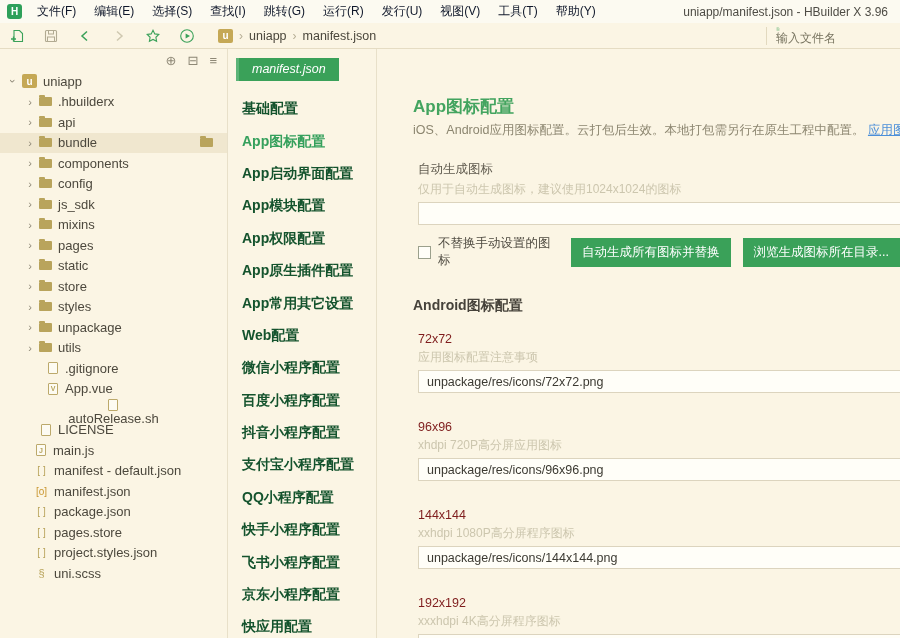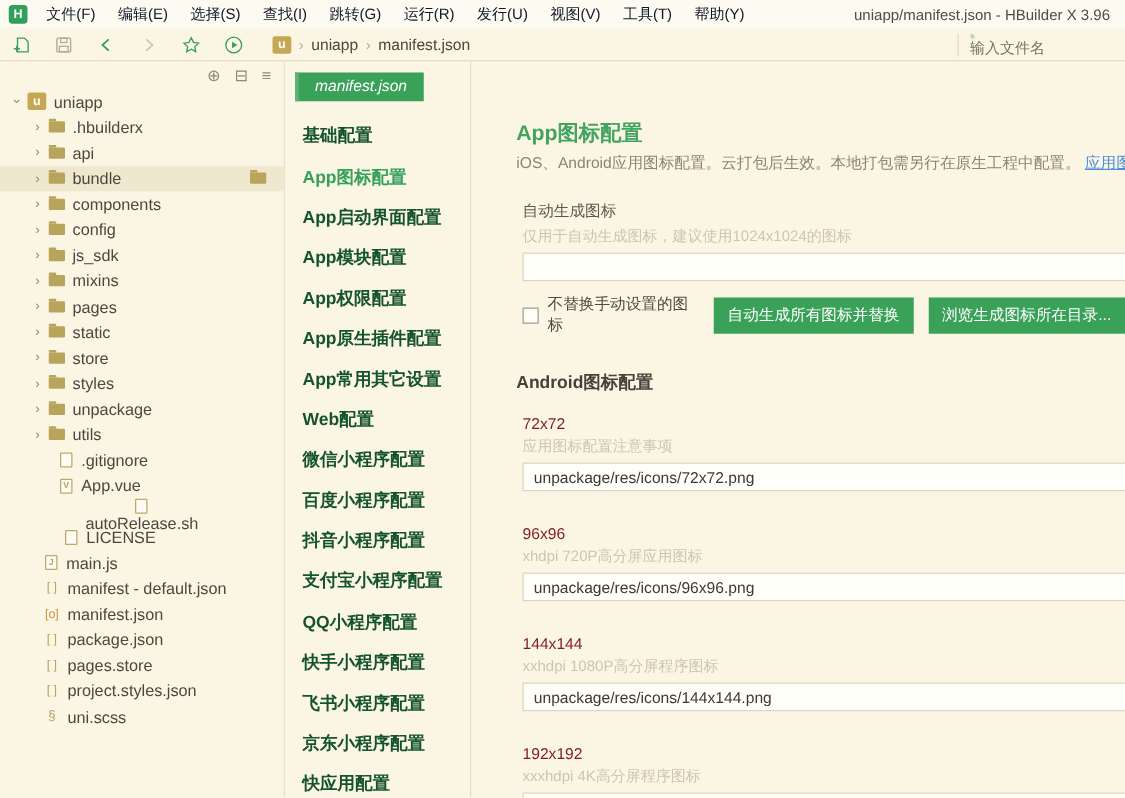--- a/index.html
+++ b/index.html
@@ -243,21 +243,21 @@
           <div class="tree-row child" style="padding-left: 12px;">
             <span class="file-ind" style="width: 31px;"></span>
             <span class="file-ico box">V</span>
             <span class="tree-label">App.vue</span>
           </div>
           <div class="tree-row child" style="padding-left: 0px; flex-direction: column;">
             <span class="file-ind" style="width: 31px;"></span>
             <span class="file-ico box"></span>
             <span class="tree-label">autoRelease.sh</span>
           </div>
-          <div class="tree-row child" style="padding-left: 16px;">
+          <div class="tree-row child" style="padding-left: 5px;">
             <span class="file-ind" style="width: 31px;"></span>
             <span class="file-ico box"></span>
             <span class="tree-label">LICENSE</span>
           </div>
           <div class="tree-row child" style="padding-left: 0px;">
             <span class="file-ind" style="width: 31px;"></span>
             <span class="file-ico box">J</span>
             <span class="tree-label">main.js</span>
           </div>
           <div class="tree-row child" style="padding-left: 0px;">

